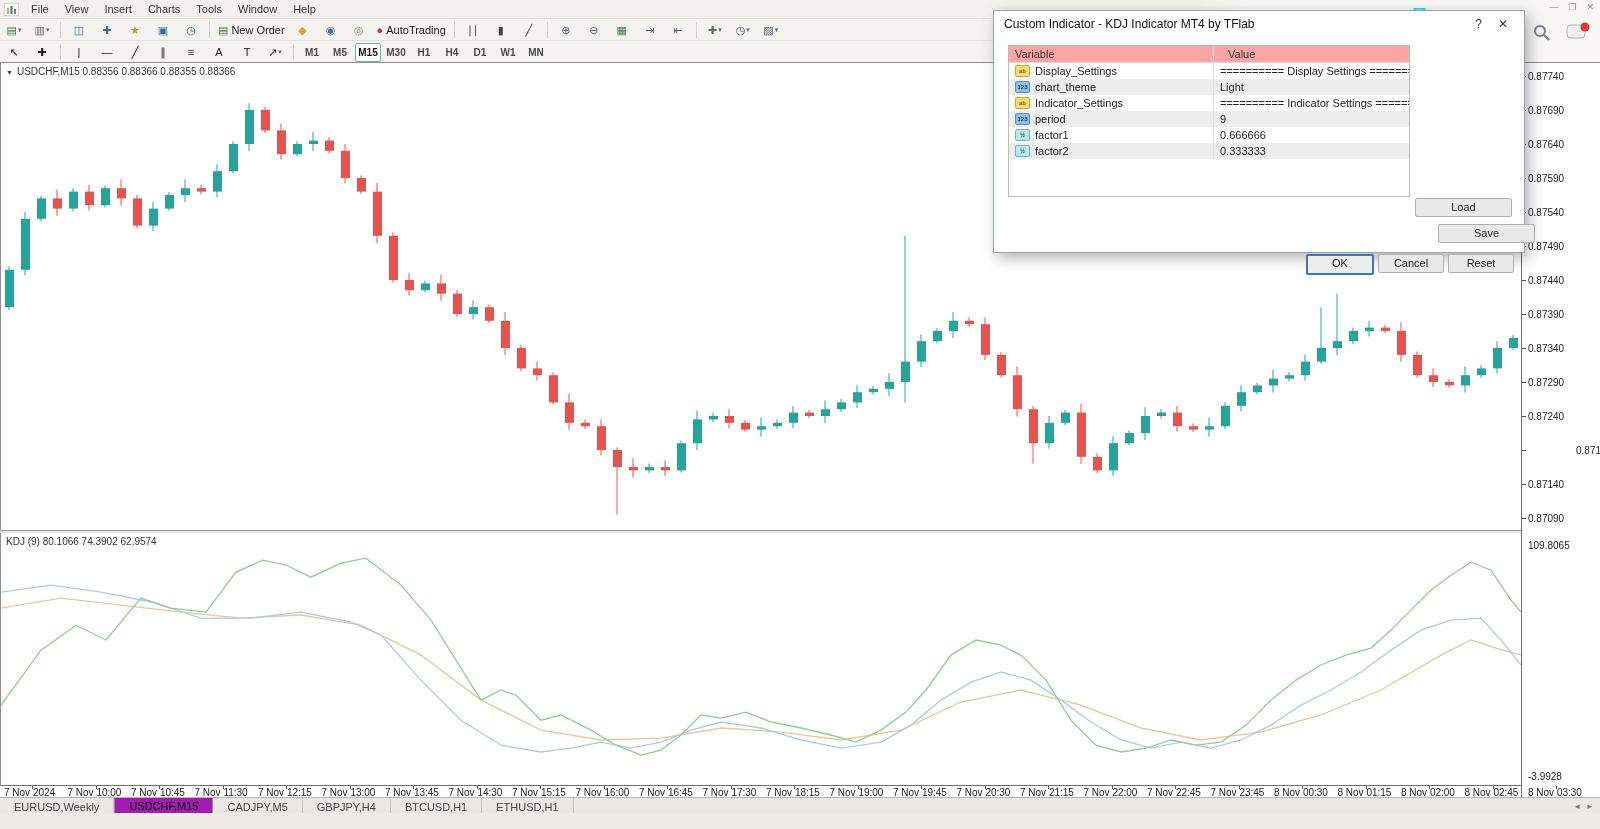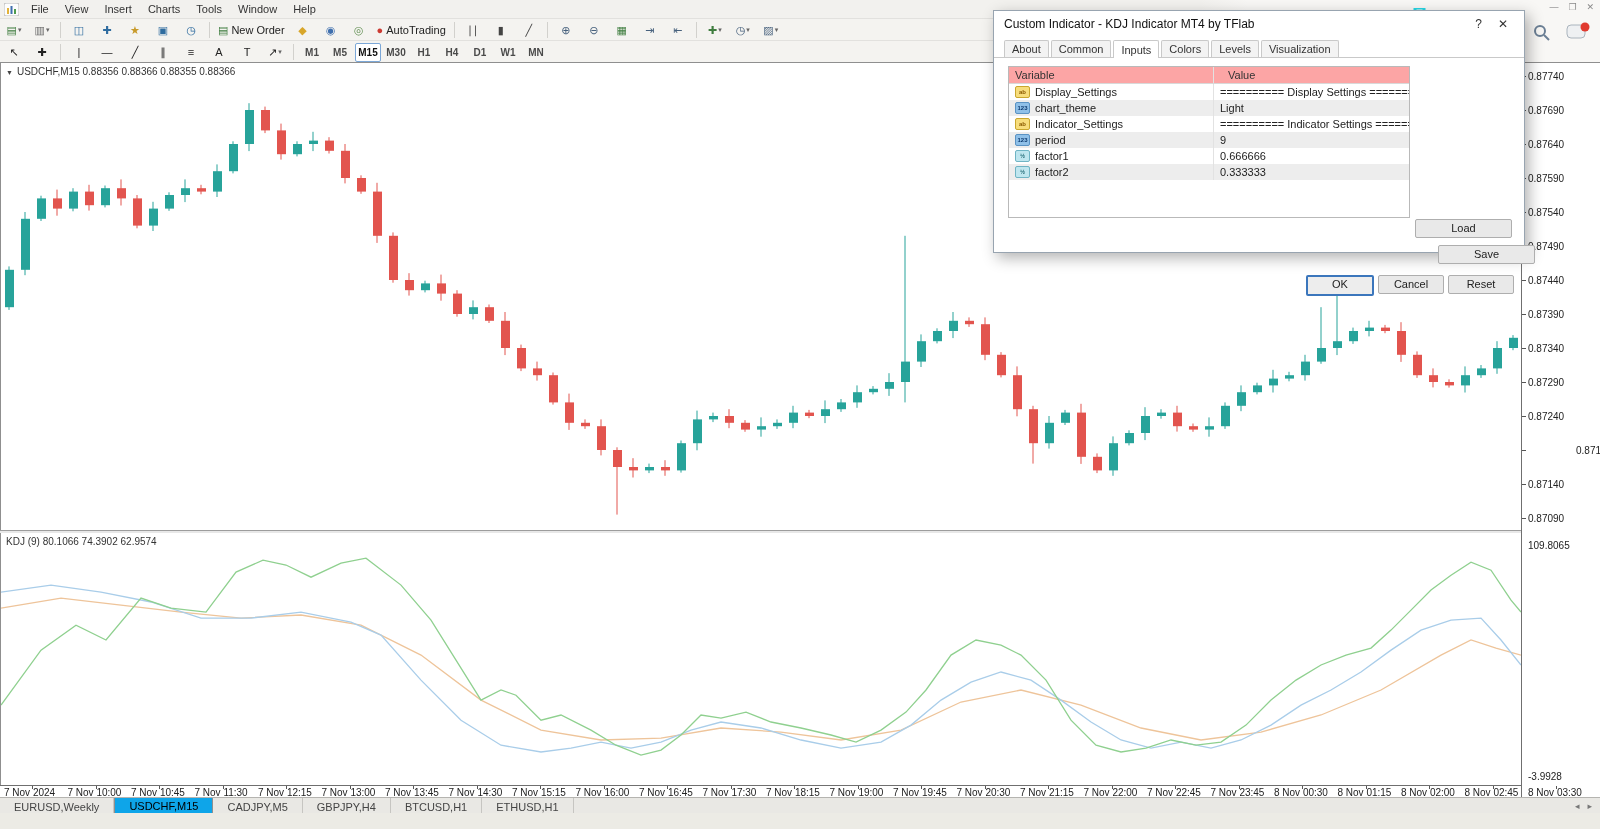--- a/index.html
+++ b/index.html
@@ -48,21 +48,21 @@
              border-left:1px solid #8f8f8f;}
   #kdj-label{position:absolute;left:5px;top:3px;font-size:10px;color:#333;}
   #time-axis{position:absolute;left:0;top:723px;width:1521px;height:12px;background:#fff;
              border-top:1px solid #6f6f6f;font-size:10px;color:#222;}
   .time-lbl{position:absolute;top:1px;white-space:nowrap;}
   .time-tick{position:absolute;top:0;width:1px;height:3px;background:#555;}
   
   #tab-bar{position:absolute;left:0;top:735px;width:1600px;height:16px;background:#e9e8e4;
            border-top:1px solid #b5b4b0;display:flex;align-items:stretch;font-size:11px;color:#444;}
   .chart-tab{padding:1px 14px 0 14px;border-right:1px solid #c6c5c1;display:flex;align-items:center;cursor:default;}
-  .chart-tab.active{background:#0ea5e9;border:1px solid #8f8f8f;border-top:none;color:#000;}
+  .chart-tab.active{background:#a21caf;border:1px solid #8f8f8f;border-top:none;color:#000;}
   #tab-scroll{margin-left:auto;display:flex;gap:8px;align-items:center;padding-right:8px;color:#777;font-size:9px;}
   #status-strip{position:absolute;left:0;top:751px;width:1600px;height:16px;background:#ecebe5;}
   
   #dialog{position:absolute;left:993px;top:10px;width:530px;height:241px;background:#fff;
           border:1px solid #98a4b0;box-shadow:4px 5px 14px rgba(0,0,0,.3);z-index:50;font-size:11px;}
   #dlg-title{height:26px;display:flex;align-items:center;padding:0 10px;font-size:12px;color:#111;}
   #dlg-help{margin-left:auto;padding:0 10px;color:#333;}
   #dlg-close{padding:0 6px;color:#333;font-size:12px;}
   #dlg-tabs{display:flex;align-items:flex-end;height:20px;padding-left:10px;border-bottom:1px solid #c9c9c9;}
   .dlg-tab{padding:2px 7px;border:1px solid #c9c9c9;border-bottom:none;margin-right:2px;background:#f3f3f3;
@@ -575,28 +575,20 @@
     </div>
     <div id="status-strip"></div>
   </div>
 
   <div id="dialog" style="top: 10px;">
     <div id="dlg-title">
       <span>Custom Indicator - KDJ Indicator MT4 by TFlab</span>
       <span id="dlg-help">?</span>
       <span id="dlg-close">✕</span>
     </div>
-    <div id="dlg-tabs">
-        <div class="dlg-tab">About</div>
-        <div class="dlg-tab">Common</div>
-        <div class="dlg-tab active">Inputs</div>
-        <div class="dlg-tab">Colors</div>
-        <div class="dlg-tab">Levels</div>
-        <div class="dlg-tab">Visualization</div>
-      </div>
     <div id="dlg-body">
       <div id="dlg-table">
         <div class="tbl-head">
           <div class="col-var">Variable</div>
           <div class="col-val">Value</div>
         </div>
         <div id="tbl-rows">
             <div class="tbl-row">
               <div class="col-var">
                 <span class="p-icon ab">ab</span>

